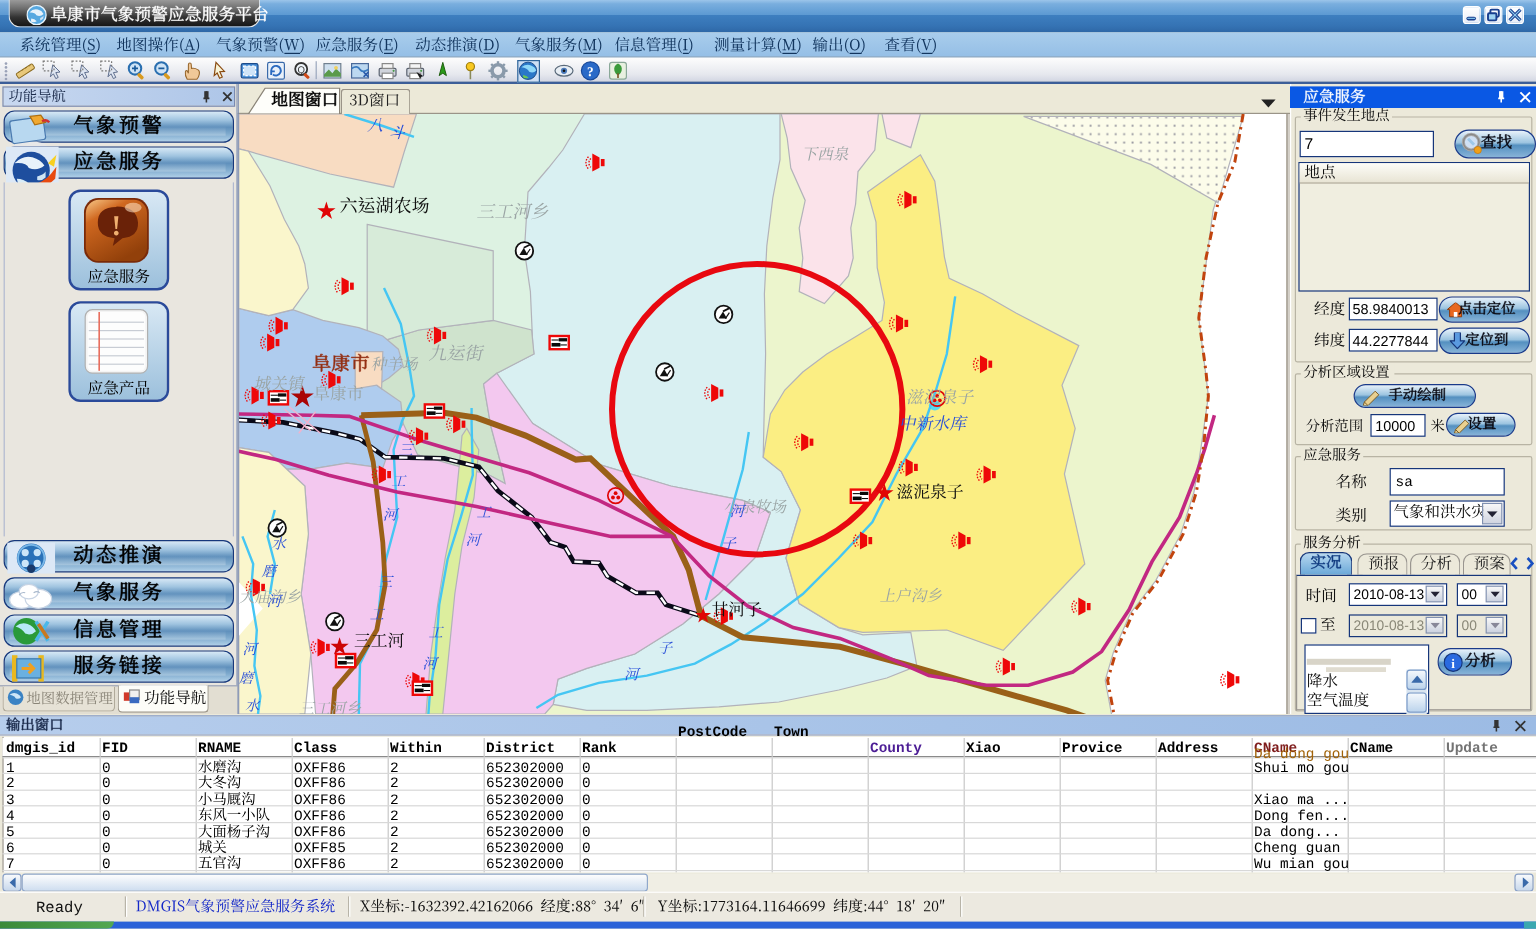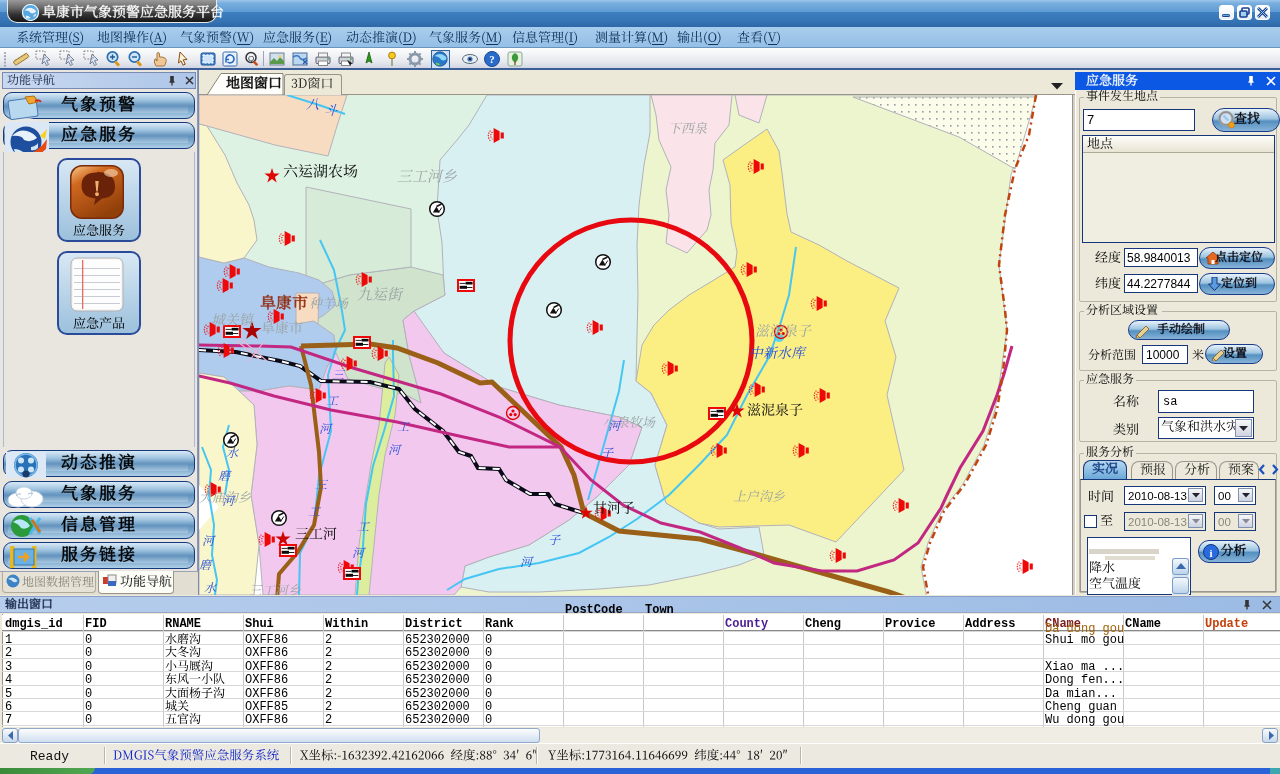--- a/index.html
+++ b/index.html
@@ -1369,33 +1369,33 @@
     <svg class="a" style="left:1243px;top:599px" width="30" height="12">
       <path d="M4,1 v6 M1.5,7 h5 M4,7 v3.5" stroke="#333" stroke-width="1.3" fill="none"></path>
       <rect x="2.2" y="1" width="3.6" height="6" fill="#333"></rect>
       <path d="M20,2 l8,8 m0,-8 l-8,8" stroke="#333" stroke-width="1.5"></path>
     </svg>
     <div class="a" style="left:2px;top:614px;width:1278px;height:113px;background:#fff;border-left:1px solid #9a9488"></div>
     <div class="a" style="left:2px;top:615px;width:1278px;height:16px;background:#fff;border-bottom:1px solid #8a8a8a"></div>
     <div class="a" style="left:5px;top:617px;font:bold 12px 'Liberation Mono';color:#000000;white-space:nowrap">dmgis_id</div>
     <div class="a" style="left:85px;top:617px;font:bold 12px 'Liberation Mono';color:#000;white-space:nowrap">FID</div>
     <div class="a" style="left:165px;top:617px;font:bold 12px 'Liberation Mono';color:#000;white-space:nowrap">RNAME</div>
-    <div class="a" style="left:245px;top:617px;font:bold 12px 'Liberation Mono';color:#000;white-space:nowrap">Shui</div>
+    <div class="a" style="left:245px;top:617px;font:bold 12px 'Liberation Mono';color:#000;white-space:nowrap">Class</div>
     <div class="a" style="left:325px;top:617px;font:bold 12px 'Liberation Mono';color:#000;white-space:nowrap">Within</div>
     <div class="a" style="left:405px;top:617px;font:bold 12px 'Liberation Mono';color:#000;white-space:nowrap">District</div>
     <div class="a" style="left:485px;top:617px;font:bold 12px 'Liberation Mono';color:#000;white-space:nowrap">Rank</div>
     <div class="a" style="left:565px;top:603px;font:bold 12px 'Liberation Mono';color:#000;white-space:nowrap">PostCode</div>
     <div class="a" style="left:645px;top:603px;font:bold 12px 'Liberation Mono';color:#000;white-space:nowrap">Town</div>
     <div class="a" style="left:725px;top:617px;font:bold 12px 'Liberation Mono';color:#4c1d95;white-space:nowrap">County</div>
-    <div class="a" style="left:805px;top:617px;font:bold 12px 'Liberation Mono';color:#000;white-space:nowrap">Cheng</div>
+    <div class="a" style="left:805px;top:617px;font:bold 12px 'Liberation Mono';color:#000;white-space:nowrap">Xiao</div>
     <div class="a" style="left:885px;top:617px;font:bold 12px 'Liberation Mono';color:#000;white-space:nowrap">Provice</div>
     <div class="a" style="left:965px;top:617px;font:bold 12px 'Liberation Mono';color:#000;white-space:nowrap">Address</div>
     <div class="a" style="left:1045px;top:617px;font:bold 12px 'Liberation Mono';color:#7f1d1d;white-space:nowrap">CName</div>
     <div class="a" style="left:1125px;top:617px;font:bold 12px 'Liberation Mono';color:#000;white-space:nowrap">CName</div>
-    <div class="a" style="left:1205px;top:617px;font:bold 12px 'Liberation Mono';color:#c2410c;white-space:nowrap">Update</div>
+    <div class="a" style="left:1205px;top:617px;font:bold 12px 'Liberation Mono';color:#737373;white-space:nowrap">Update</div>
     <div class="a" style="left:83px;top:615px;width:1px;height:112px;background:#c8c8c8"></div>
     <div class="a" style="left:163px;top:615px;width:1px;height:112px;background:#c8c8c8"></div>
     <div class="a" style="left:243px;top:615px;width:1px;height:112px;background:#c8c8c8"></div>
     <div class="a" style="left:323px;top:615px;width:1px;height:112px;background:#c8c8c8"></div>
     <div class="a" style="left:403px;top:615px;width:1px;height:112px;background:#c8c8c8"></div>
     <div class="a" style="left:483px;top:615px;width:1px;height:112px;background:#c8c8c8"></div>
     <div class="a" style="left:563px;top:615px;width:1px;height:112px;background:#c8c8c8"></div>
     <div class="a" style="left:643px;top:615px;width:1px;height:112px;background:#c8c8c8"></div>
     <div class="a" style="left:723px;top:615px;width:1px;height:112px;background:#c8c8c8"></div>
     <div class="a" style="left:803px;top:615px;width:1px;height:112px;background:#c8c8c8"></div>
@@ -1479,21 +1479,21 @@
         <use href="#u9762" x="250"></use>
         <use href="#u6768" x="500"></use>
         <use href="#u5b50" x="750"></use>
         <use href="#u6c9f" x="1000"></use>
       </g>
     </svg>
     <div class="a" style="left:245px;top:687px;font:12px 'Liberation Mono';color:#000;white-space:nowrap">OXFF86</div>
     <div class="a" style="left:325px;top:687px;font:12px 'Liberation Mono';color:#000;white-space:nowrap">2</div>
     <div class="a" style="left:405px;top:687px;font:12px 'Liberation Mono';color:#000;white-space:nowrap">652302000</div>
     <div class="a" style="left:485px;top:687px;font:12px 'Liberation Mono';color:#000;white-space:nowrap">0</div>
-    <div class="a" style="left:1045px;top:687px;font:12px 'Liberation Mono';color:#000;white-space:nowrap">Da mian...</div>
+    <div class="a" style="left:1045px;top:687px;font:12px 'Liberation Mono';color:#000;white-space:nowrap">Da dong...</div>
     <div class="a" style="left:5px;top:700px;font:12px 'Liberation Mono';color:#000;white-space:nowrap">6</div>
     <div class="a" style="left:85px;top:700px;font:12px 'Liberation Mono';color:#000;white-space:nowrap">0</div>
     <svg class="t " style="left:165px;top:700px" width="30" height="17">
       <g transform="translate(0,10.1) scale(0.0480)" fill="#000">
         <use href="#u57ce" x="0"></use>
         <use href="#u5173" x="250"></use>
       </g>
     </svg>
     <div class="a" style="left:245px;top:700px;font:12px 'Liberation Mono';color:#000;white-space:nowrap">OXFF85</div>
     <div class="a" style="left:325px;top:700px;font:12px 'Liberation Mono';color:#000;white-space:nowrap">2</div>
@@ -1506,21 +1506,21 @@
       <g transform="translate(0,10.1) scale(0.0480)" fill="#000">
         <use href="#u4e94" x="0"></use>
         <use href="#u5b98" x="250"></use>
         <use href="#u6c9f" x="500"></use>
       </g>
     </svg>
     <div class="a" style="left:245px;top:713px;font:12px 'Liberation Mono';color:#000;white-space:nowrap">OXFF86</div>
     <div class="a" style="left:325px;top:713px;font:12px 'Liberation Mono';color:#000;white-space:nowrap">2</div>
     <div class="a" style="left:405px;top:713px;font:12px 'Liberation Mono';color:#000;white-space:nowrap">652302000</div>
     <div class="a" style="left:485px;top:713px;font:12px 'Liberation Mono';color:#000;white-space:nowrap">0</div>
-    <div class="a" style="left:1045px;top:713px;font:12px 'Liberation Mono';color:#000;white-space:nowrap">Wu dong gou</div>
+    <div class="a" style="left:1045px;top:713px;font:12px 'Liberation Mono';color:#000;white-space:nowrap">Wu mian gou</div>
     <div class="a" style="left:2px;top:728px;width:1276px;height:15px;background:#f0eee4"></div>
     <div class="a" style="left:2px;top:728px;width:16px;height:15px;background:linear-gradient(#f8fafc,#c8d8ec);border:1px solid #88a0c8;border-radius:3px"></div>
     <div class="a" style="left:1262px;top:728px;width:16px;height:15px;background:linear-gradient(#f8fafc,#c8d8ec);border:1px solid #88a0c8;border-radius:3px"></div>
     <svg class="a" style="left:7px;top:731px" width="8" height="9">
       <path d="M6,0 L1,4.5 L6,9Z" fill="#3a6aaa"></path>
     </svg>
     <svg class="a" style="left:1267px;top:731px" width="8" height="9">
       <path d="M2,0 L7,4.5 L2,9Z" fill="#3a6aaa"></path>
     </svg>
     <div class="a" style="left:18px;top:728px;width:522px;height:15px;background:linear-gradient(#fdfdfd,#cfdef0);border:1px solid #90a8cc;border-radius:3px"></div>

